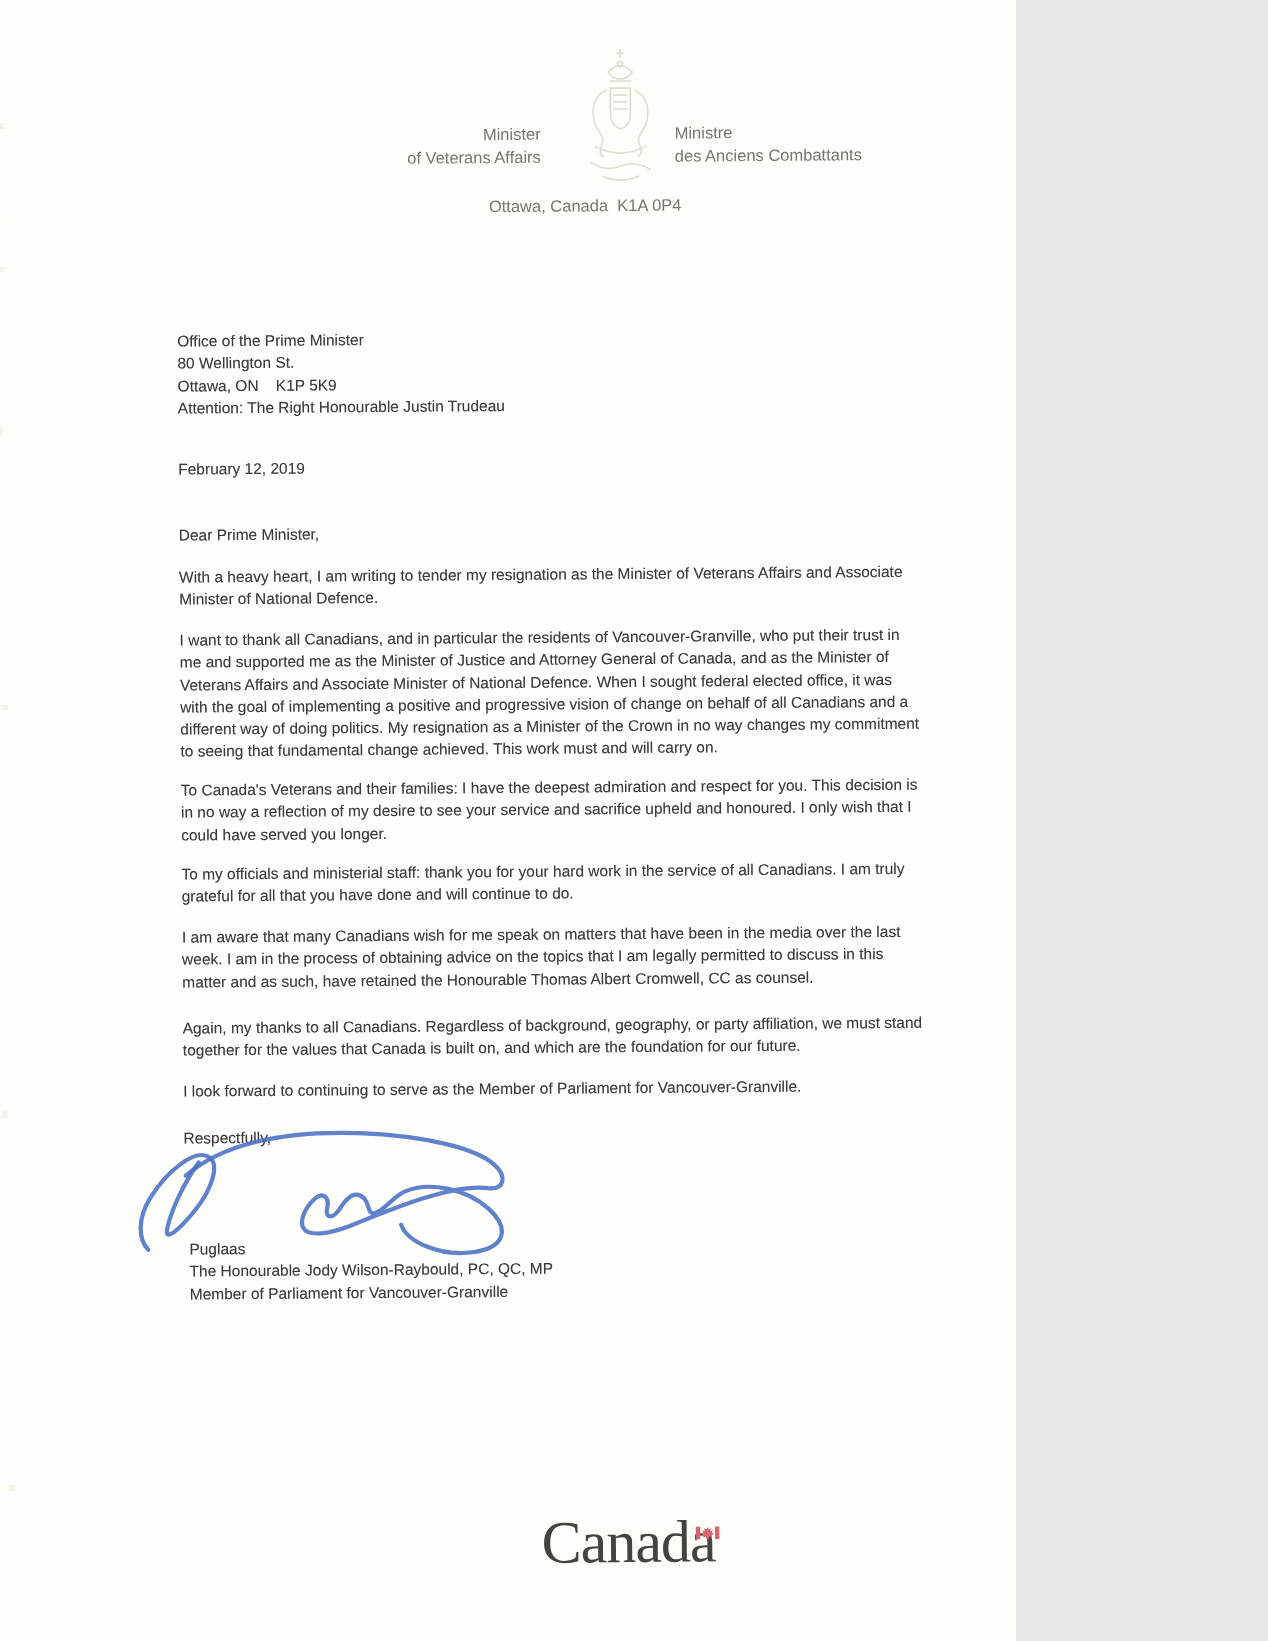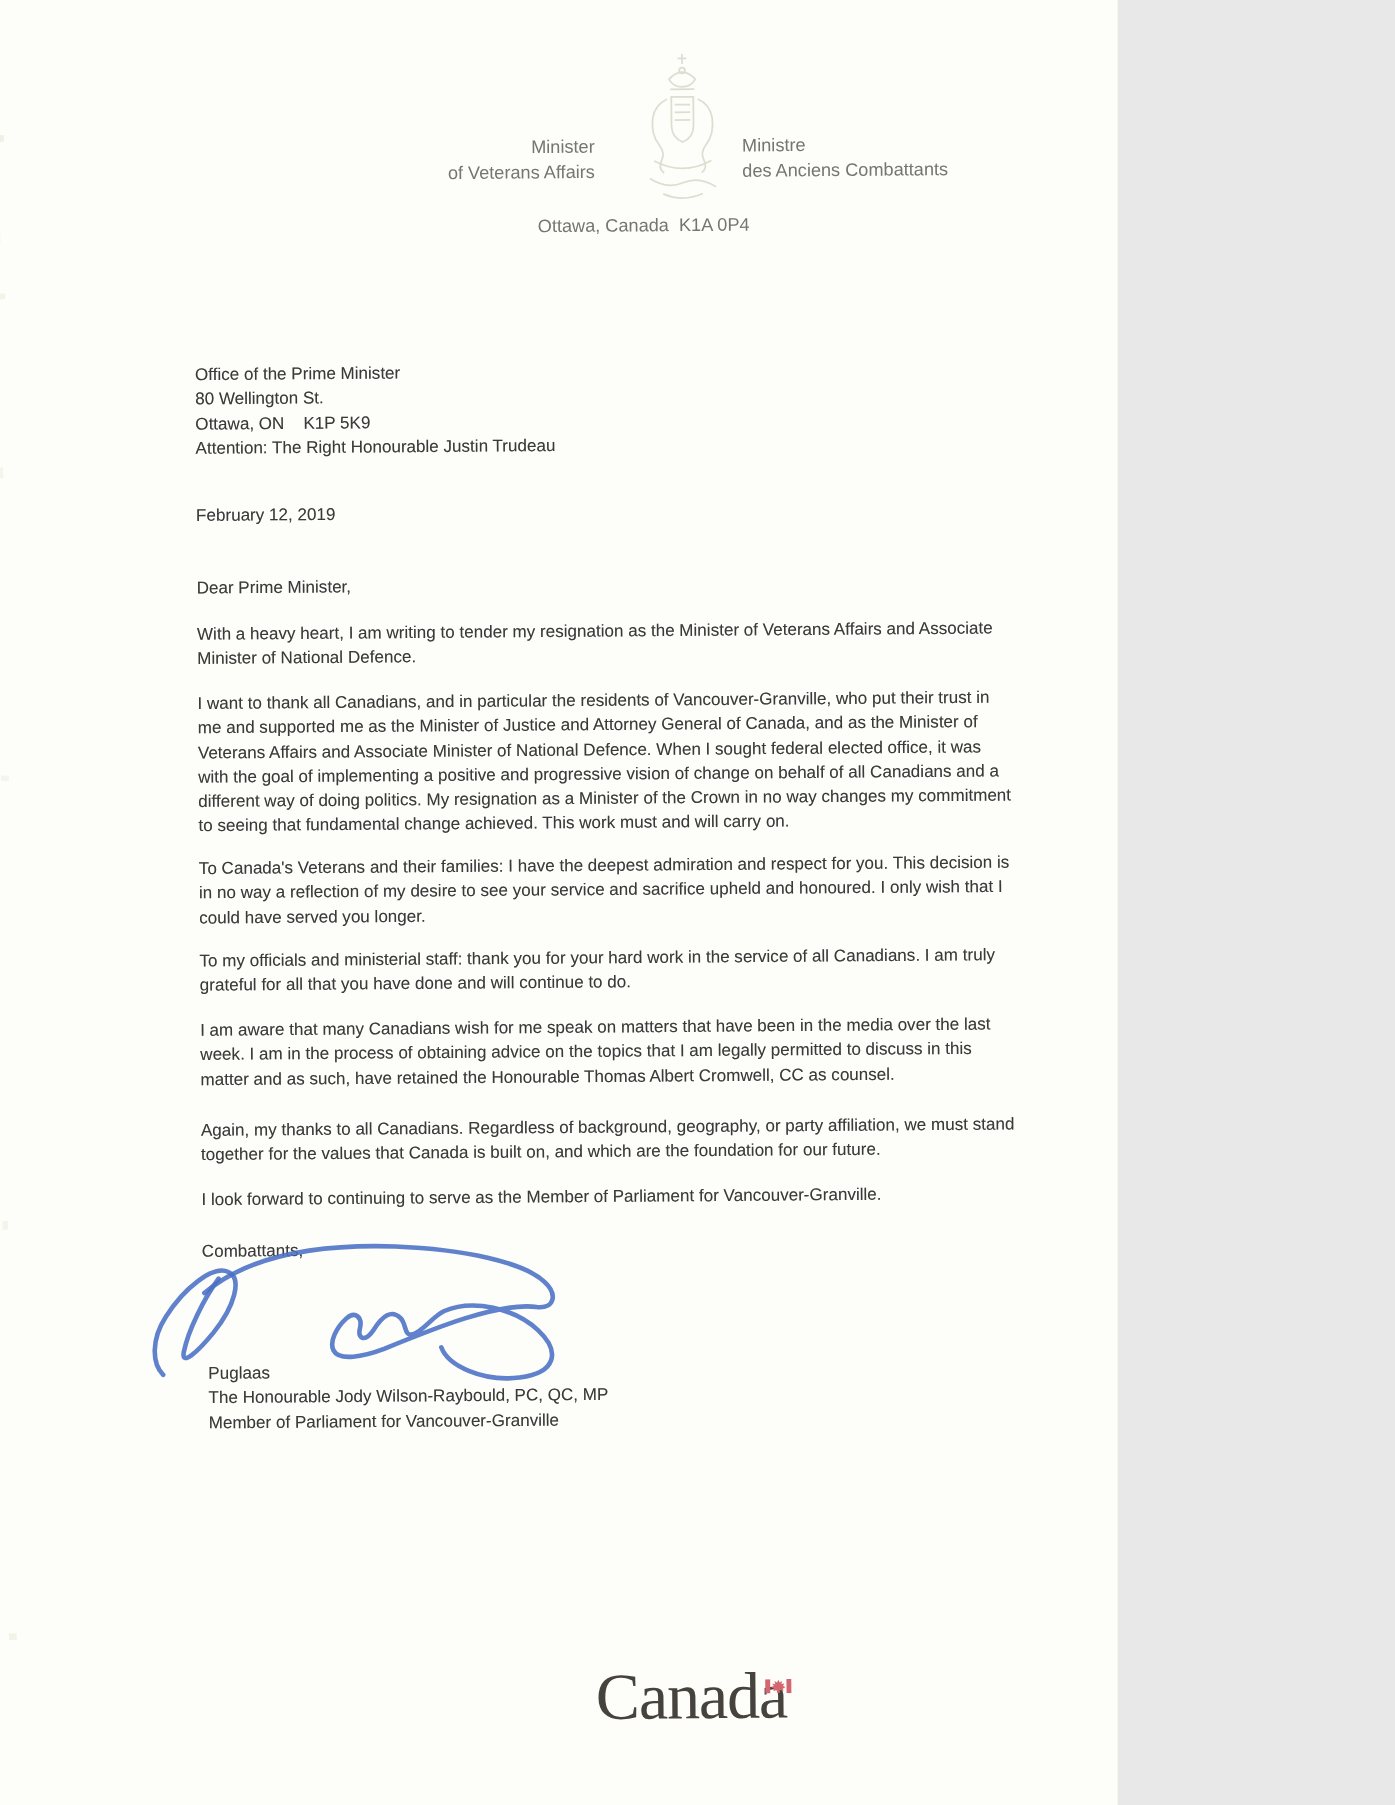--- a/index.html
+++ b/index.html
@@ -113,21 +113,21 @@
 
     <div class="block p6">
       <div>Again, my thanks to all Canadians. Regardless of background, geography, or party affiliation, we must stand</div>
       <div>together for the values that Canada is built on, and which are the foundation for our future.</div>
     </div>
 
     <div class="block p7">
       <div>I look forward to continuing to serve as the Member of Parliament for Vancouver-Granville.</div>
     </div>
 
-    <div class="block valediction">Combattants,</div>
+    <div class="block valediction">Respectfully,</div>
 
     <svg class="signature" viewBox="0 0 388 150">
       <path d="M 12 128 C 2 118 1 96 15 75 C 31 50 58 28 72 35 C 85 41 77 67 58 90 C 43 108 28 121 31 107 C 35 88 49 60 63 41" stroke="#4a6fc4"></path>
       <path d="M 50 54 C 88 22 150 10 224 13 C 286 16 340 28 359 46 C 371 57 369 71 352 69 C 318 64 258 88 213 106 C 194 113 172 117 167 107 C 163 99 170 86 179 78 C 187 71 194 77 191 88 C 189 97 196 100 204 88 C 212 76 220 70 228 78 C 234 84 231 95 239 93 C 249 90 257 77 268 72 C 294 61 332 70 353 90 C 374 110 369 129 336 133 C 303 137 271 122 265 105" stroke="#4a6fc4"></path>
     </svg>
 
     <div class="block signoff">
       <div>Puglaas</div>
       <div>The Honourable Jody Wilson-Raybould, PC, QC, MP</div>
       <div>Member of Parliament for Vancouver-Granville</div>

